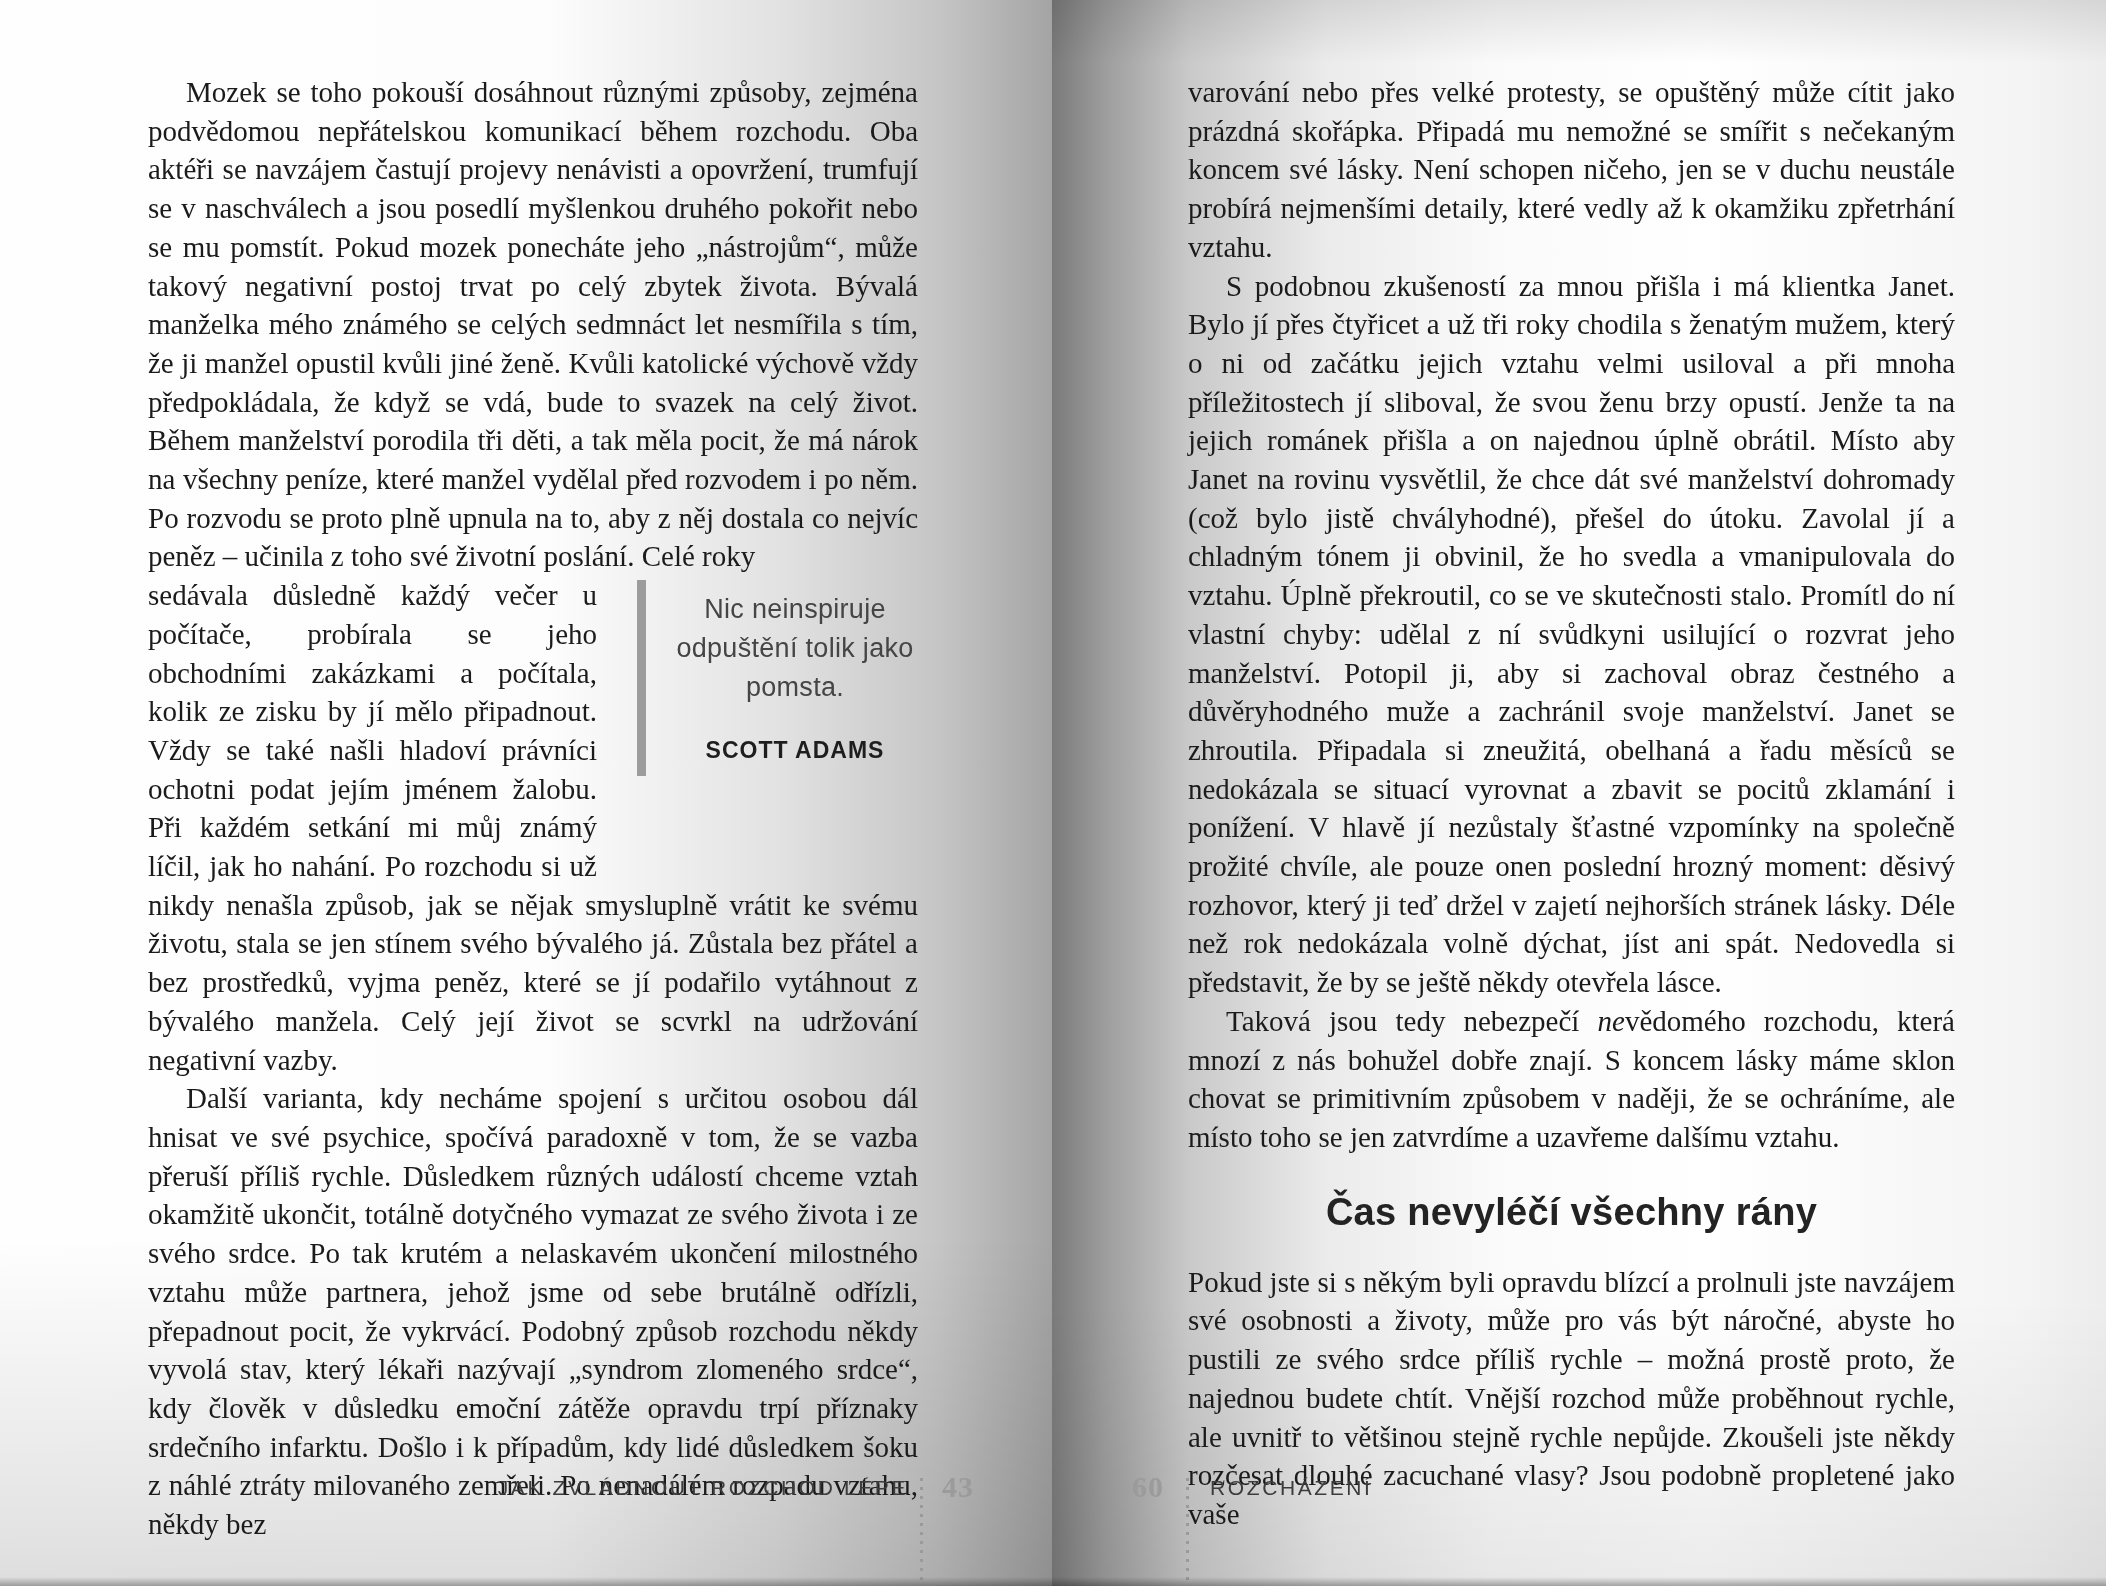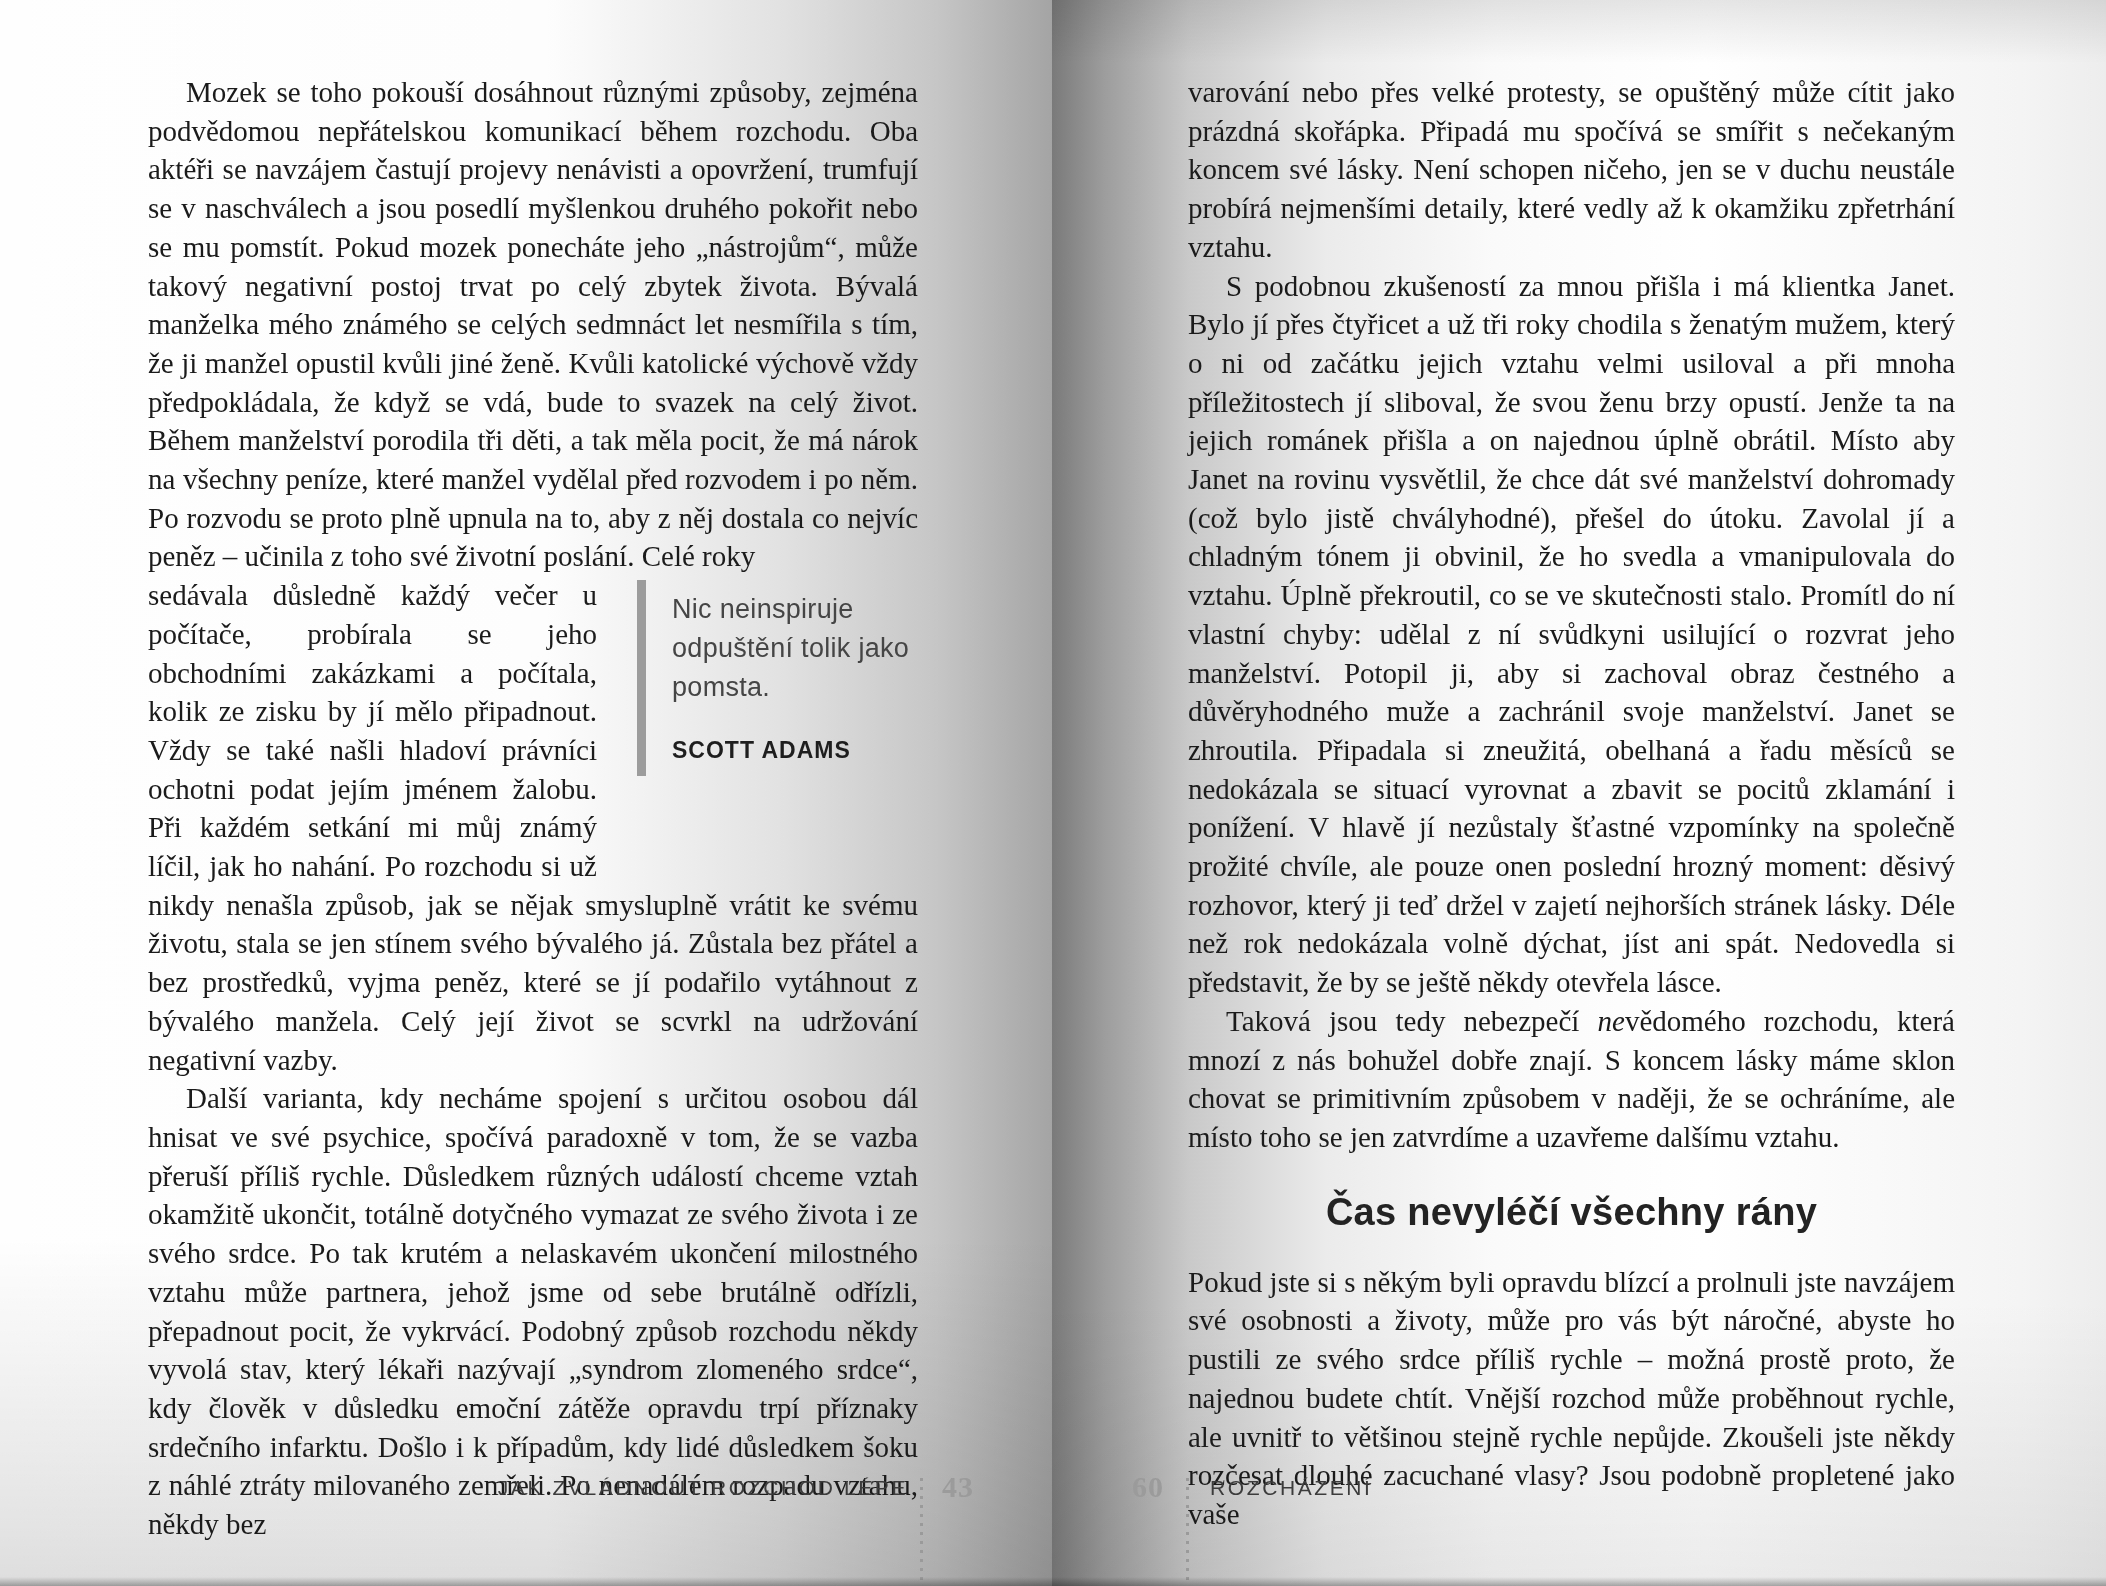--- a/index.html
+++ b/index.html
@@ -36,21 +36,21 @@
   .para{margin:0;padding:0;}
   .indent{text-indent:38px;}
   .ital{font-style:italic;margin-top:44px;}
   
   .pullquote{
     float:right;width:246px;
     border-left:9px solid #9c9c9c;
     padding:10px 0 6px 26px;
     margin:4px 0 72px 40px;
     font-family:"Liberation Sans", sans-serif;
-    text-align:left;text-indent:0;hyphens:none;-webkit-hyphens:none;
+    text-align:center;text-indent:0;hyphens:none;-webkit-hyphens:none;
   }
   .pq-text{font-size:27px;line-height:39px;color:#454545;letter-spacing:0.3px;}
   .pq-author{margin-top:24px;font-size:23px;font-weight:bold;letter-spacing:1px;color:#1e1e1e;}
   
   .section-heading{
     font-family:"Liberation Sans", sans-serif;
     font-size:38px;font-weight:bold;color:#232323;
     text-align:center;text-indent:0;
     margin:34px 0 30px 0;line-height:42px;letter-spacing:0.3px;
   }
@@ -93,21 +93,21 @@
     <p class="para indent">Další varianta, kdy necháme spojení s určitou osobou dál hnisat ve své psychice, spočívá paradoxně v tom, že se vazba přeruší příliš rychle. Důsledkem různých událostí chceme vztah okamžitě ukončit, totálně dotyčného vymazat ze svého života i ze svého srdce. Po tak krutém a nelaskavém ukončení milostného vztahu může partnera, jehož jsme od sebe brutálně odřízli, přepadnout pocit, že vykrvácí. Podobný způsob rozchodu někdy vyvolá stav, který lékaři nazývají „syndrom zlomeného srdce“, kdy člověk v důsledku emoční zátěže opravdu trpí příznaky srdečního infarktu. Došlo i k případům, kdy lidé důsledkem šoku z náhlé ztráty milovaného zemřeli. Po nenadálém rozpadu vztahu, někdy bez</p>
   </div>
 
   <div class="footer-text footer-chapter">JAK ZVLÁDNOUT ROZCHOD LÉPE</div>
   <div class="dotted-rule dotted-rule-left"></div>
   <div class="pagenum pagenum-left">43</div>
 </div>
 
 <div class="page page-right">
   <div class="textblock">
-    <p class="para">varování nebo přes velké protesty, se opuštěný může cítit jako prázdná skořápka. Připadá mu spočívá se smířit s nečekaným koncem své lásky. Není schopen ničeho, jen se v duchu neustále probírá nejmenšími detaily, které vedly až k okamžiku zpřetrhání vztahu.</p>
+    <p class="para">varování nebo přes velké protesty, se opuštěný může cítit jako prázdná skořápka. Připadá mu nemožné se smířit s nečekaným koncem své lásky. Není schopen ničeho, jen se v duchu neustále probírá nejmenšími detaily, které vedly až k okamžiku zpřetrhání vztahu.</p>
 
     <p class="para indent">S podobnou zkušeností za mnou přišla i má klientka Janet. Bylo jí přes čtyřicet a už tři roky chodila s ženatým mužem, který o ni od začátku jejich vztahu velmi usiloval a při mnoha příležitostech jí sliboval, že svou ženu brzy opustí. Jenže ta na jejich románek přišla a on najednou úplně obrátil. Místo aby Janet na rovinu vysvětlil, že chce dát své manželství dohromady (což bylo jistě chvályhodné), přešel do útoku. Zavolal jí a chladným tónem ji obvinil, že ho svedla a vmanipulovala do vztahu. Úplně překroutil, co se ve skutečnosti stalo. Promítl do ní vlastní chyby: udělal z ní svůdkyni usilující o rozvrat jeho manželství. Potopil ji, aby si zachoval obraz čestného a důvěryhodného muže a zachránil svoje manželství. Janet se zhroutila. Připadala si zneužitá, obelhaná a řadu měsíců se nedokázala se situací vyrovnat a zbavit se pocitů zklamání i ponížení. V hlavě jí nezůstaly šťastné vzpomínky na společně prožité chvíle, ale pouze onen poslední hrozný moment: děsivý rozhovor, který ji teď držel v zajetí nejhorších stránek lásky. Déle než rok nedokázala volně dýchat, jíst ani spát. Nedovedla si představit, že by se ještě někdy otevřela lásce.</p>
 
     <p class="para indent"><span>Taková jsou tedy nebezpečí </span><span class="ital">ne</span><span>vědomého rozchodu, která mnozí z nás bohužel dobře znají. S koncem lásky máme sklon chovat se primitivním způsobem v naději, že se ochráníme, ale místo toho se jen zatvrdíme a uzavřeme dalšímu vztahu.</span></p>
 
     <h2 class="section-heading">Čas nevyléčí všechny rány</h2>
 
     <p class="para">Pokud jste si s někým byli opravdu blízcí a prolnuli jste navzájem své osobnosti a životy, může pro vás být náročné, abyste ho pustili ze svého srdce příliš rychle – možná prostě proto, že najednou budete chtít. Vnější rozchod může proběhnout rychle, ale uvnitř to většinou stejně rychle nepůjde. Zkoušeli jste někdy rozčesat dlouhé zacuchané vlasy? Jsou podobně propletené jako vaše</p>
   </div>
 

